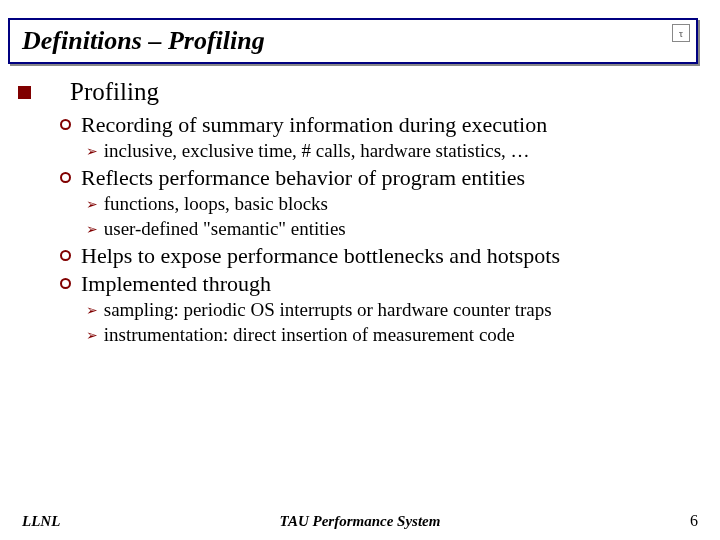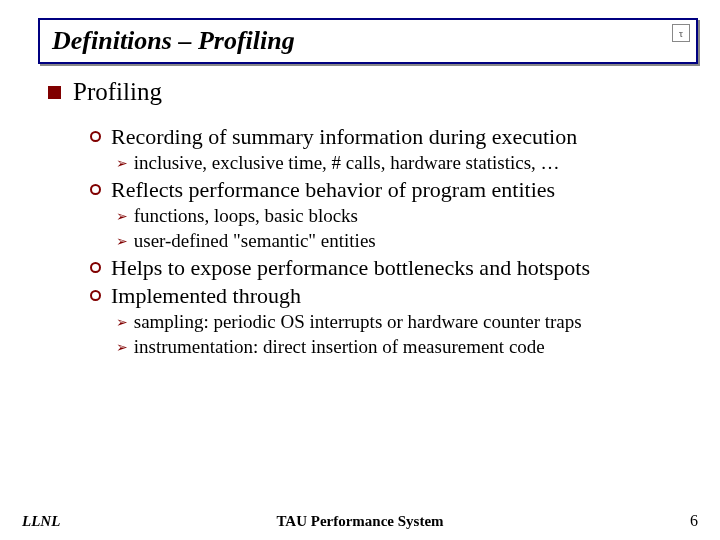--- a/index.html
+++ b/index.html
@@ -8,21 +8,21 @@
     height: 540px;
     background: #fff;
     font-family: "Times New Roman", Times, serif;
     color: #000;
     position: relative;
     overflow: hidden;
   }
   .slide {
     width: 100%;
     height: 100%;
-    padding: 18px 22px 0 38px;
+    padding: 18px 22px 0 8px;
     position: relative;
   }
   .title-box {
     border: 2px solid #000080;
     box-shadow: 2px 2px 0 #888;
     padding: 6px 12px;
     margin-bottom: 14px;
     position: relative;
   }
   .title-text {
@@ -44,21 +44,22 @@
     font-family: Georgia, serif;
     color: #555;
     background: #fff;
   }
   .content {
     padding-left: 10px;
   }
   .lvl1 {
     display: flex;
     align-items: flex-start;
-    margin-bottom: 18px;
+    margin-bottom: 6px;
+    gap: 27px;
   }
   .lvl1 .bullet {
     width: 13px; height: 13px;
     background: #800000;
     margin-top: 8px;
     margin-right: 12px;
     flex-shrink: 0;
   }
   .lvl1 .text { font-size: 25px; }
   .lvl2-group { padding-left: 42px; }
@@ -102,20 +103,21 @@
     align-items: flex-end;
     padding: 0 22px;
     font-size: 15px;
   }
   .footer-left { font-weight: bold; font-style: italic; }
   .footer-center {
     position: absolute;
     left: 50%;
     transform: translateX(-50%);
     font-weight: bold;
+    font-style: italic;
     text-align: center;
   }
   .footer-right { font-size: 16px; }
 </style>
 </head>
 <body>
 
 <div class="slide">
 
   <div class="title-box">

